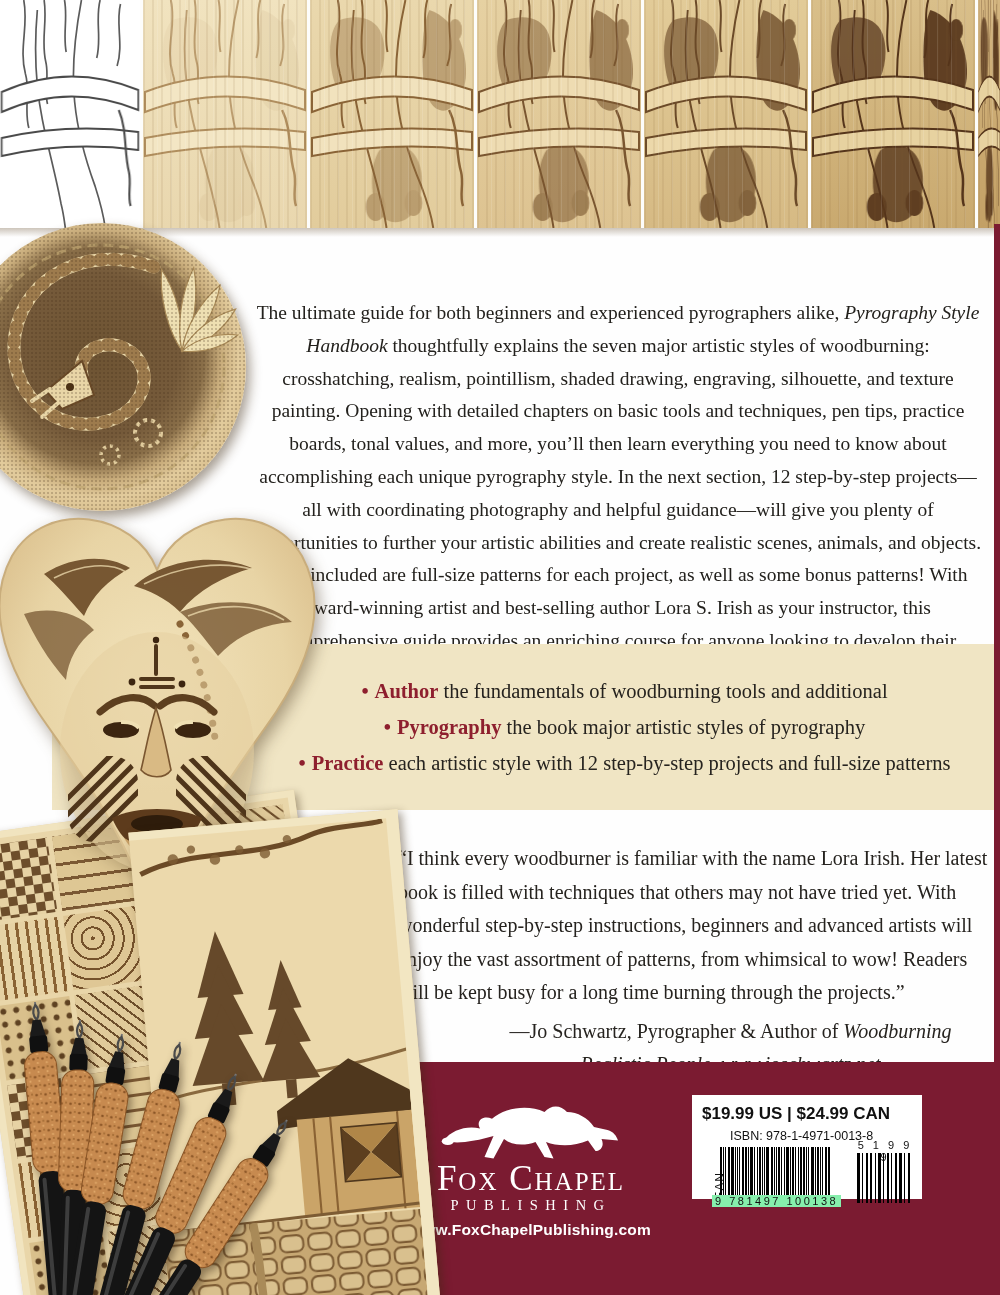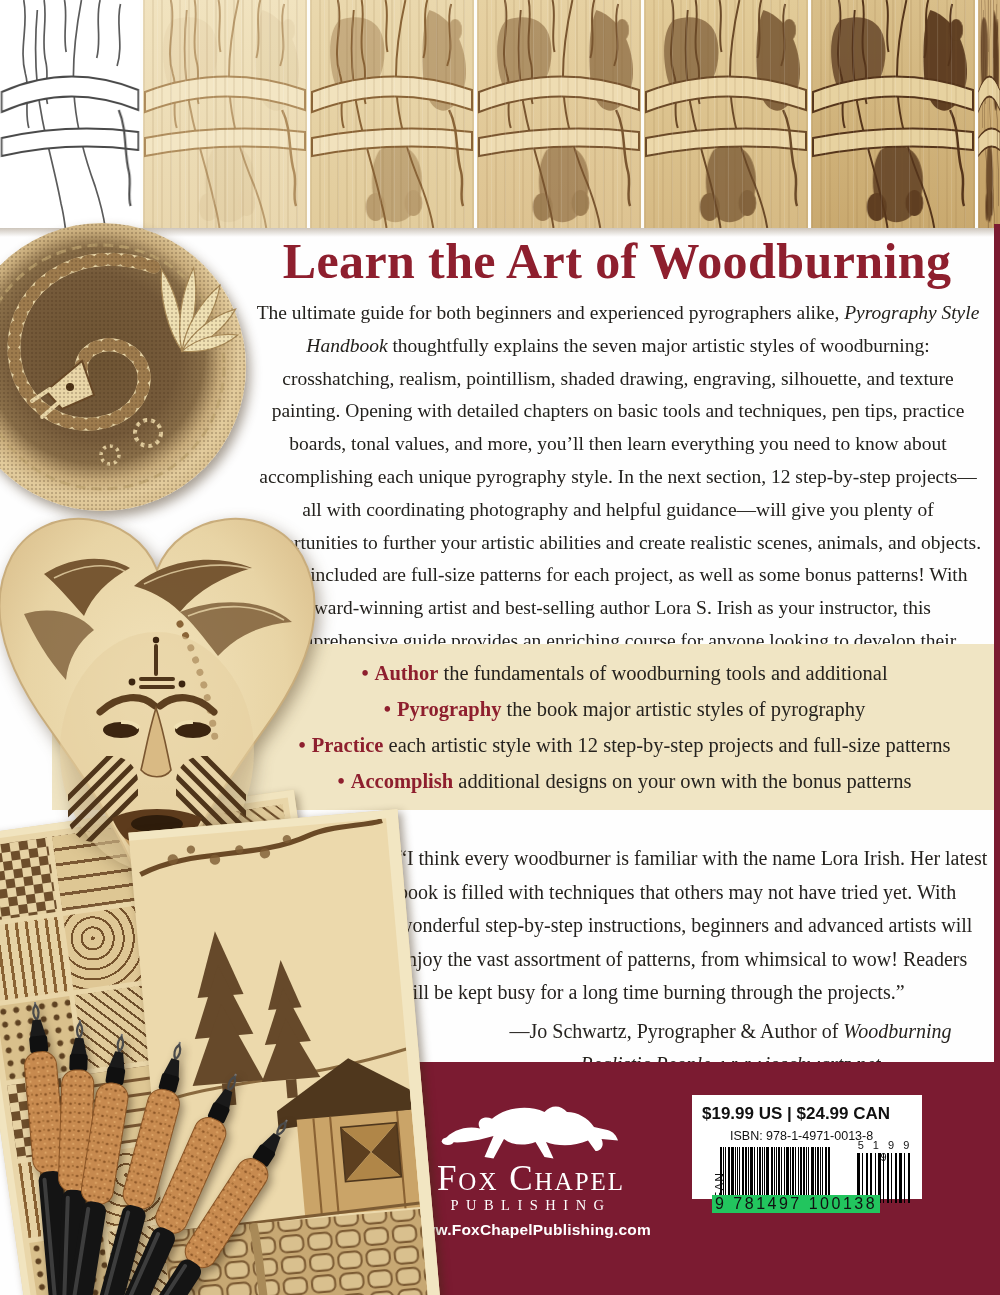--- a/index.html
+++ b/index.html
@@ -54,21 +54,21 @@
   .barcode-box{position:absolute;left:309px;top:33px;width:230px;height:104px;background:#fff;
                padding:9px 10px;box-sizing:border-box;font-family:"Liberation Sans",sans-serif;color:#111;}
   .price{font-size:17px;font-weight:bold;}
   .isbn{font-size:12.5px;margin:5px 0 0 28px;}
   .ean{position:absolute;left:14px;top:84px;transform:rotate(-90deg);transform-origin:center;
        font-size:12px;letter-spacing:1px;}
   .bars{position:absolute;}
   .bars i{position:absolute;top:0;background:#000;display:block;}
   .bars-main{left:28px;top:52px;width:130px;height:56px;}
   .bars-add{left:165px;top:58px;width:58px;height:50px;}
-  .digits{position:absolute;left:20px;top:100px;font-size:16px;letter-spacing:2.5px;background:#22c55e;padding:0 3px;}
+  .digits{position:absolute;left:20px;top:100px;font-size:11px;letter-spacing:2.5px;background:#86efac;padding:0 3px;}
   .price-code{position:absolute;left:160px;top:44px;width:66px;text-align:center;font-size:11px;letter-spacing:3px;}
 
   
   .plate{position:absolute;left:-42px;top:223px;width:288px;height:288px;border-radius:50%;z-index:5;
      background:radial-gradient(circle at 48% 46%, #6e5433 0%, #755a3a 38%, #8a6f49 50%, #c9ad7c 58%, #e2cb9c 66%, #d3b886 80%, #b29064 92%, #a08252 100%);
      box-shadow:4px 6px 12px rgba(60,40,15,.45);}
   .plate::after{content:"";position:absolute;inset:0;border-radius:50%;
      background-image:radial-gradient(rgba(60,40,20,.22) 1px,transparent 1.4px);background-size:4px 4px;}
   .plate svg{position:absolute;inset:0;width:100%;height:100%;}
 
@@ -190,29 +190,27 @@
       <svg viewBox="0 0 165 228" preserveAspectRatio="none">
           <use href="#horseSym"></use>
         </svg>
         <div class="grain"></div>
     </div>
   </div>
   <div class="planks-shadow"></div>
 
   <div class="edge-strip"></div>
 
-  <div class="title">Learn the Art of Woodburning</div>
 
   <div class="intro"><span>The ultimate guide for both beginners and experienced pyrographers alike, </span><span class="it">Pyrography Style Handbook</span><span> thoughtfully explains the seven major artistic styles of woodburning: crosshatching, realism, pointillism, shaded drawing, engraving, silhouette, and texture painting. Opening with detailed chapters on basic tools and techniques, pen tips, practice boards, tonal values, and more, you’ll then learn everything you need to know about accomplishing each unique pyrography style. In the next section, 12 step-by-step projects—all with coordinating photography and helpful guidance—will give you plenty of opportunities to further your artistic abilities and create realistic scenes, animals, and objects. Also included are full-size patterns for each project, as well as some bonus patterns! With award-winning artist and best-selling author Lora S. Irish as your instructor, this comprehensive guide provides an enriching course for anyone looking to develop their artistic woodburning skills.</span></div>
 
   <div class="bullets">
     <div class="bullet"><span class="dot">•</span><b>Author</b><span> the fundamentals of woodburning tools and additional</span></div>
     <div class="bullet"><span class="dot">•</span><b>Pyrography</b><span> the book major artistic styles of pyrography</span></div>
     <div class="bullet"><span class="dot">•</span><b>Practice</b><span> each artistic style with 12 step-by-step projects and full-size patterns</span></div>
-    <div class="bullet"><span class="dot">•</span><b>Accomplish</b><span> additional designs on your own with the bonus patterns</span></div>
   </div>
 
   <div class="quote">
     <div>“I think every woodburner is familiar with the name Lora Irish. Her latest book is filled with techniques that others may not have tried yet. With wonderful step-by-step instructions, beginners and advanced artists will enjoy the vast assortment of patterns, from whimsical to wow! Readers will be kept busy for a long time burning through the projects.”</div>
     <div class="quote-attr"><span>—Jo Schwartz, Pyrographer &amp; Author of </span><span class="it">Woodburning Realistic People, www.joschwartz.net</span></div>
   </div>
 
   <div class="footer">
     <div class="logo">
       <svg width="180" height="54" viewBox="0 0 240 72">

